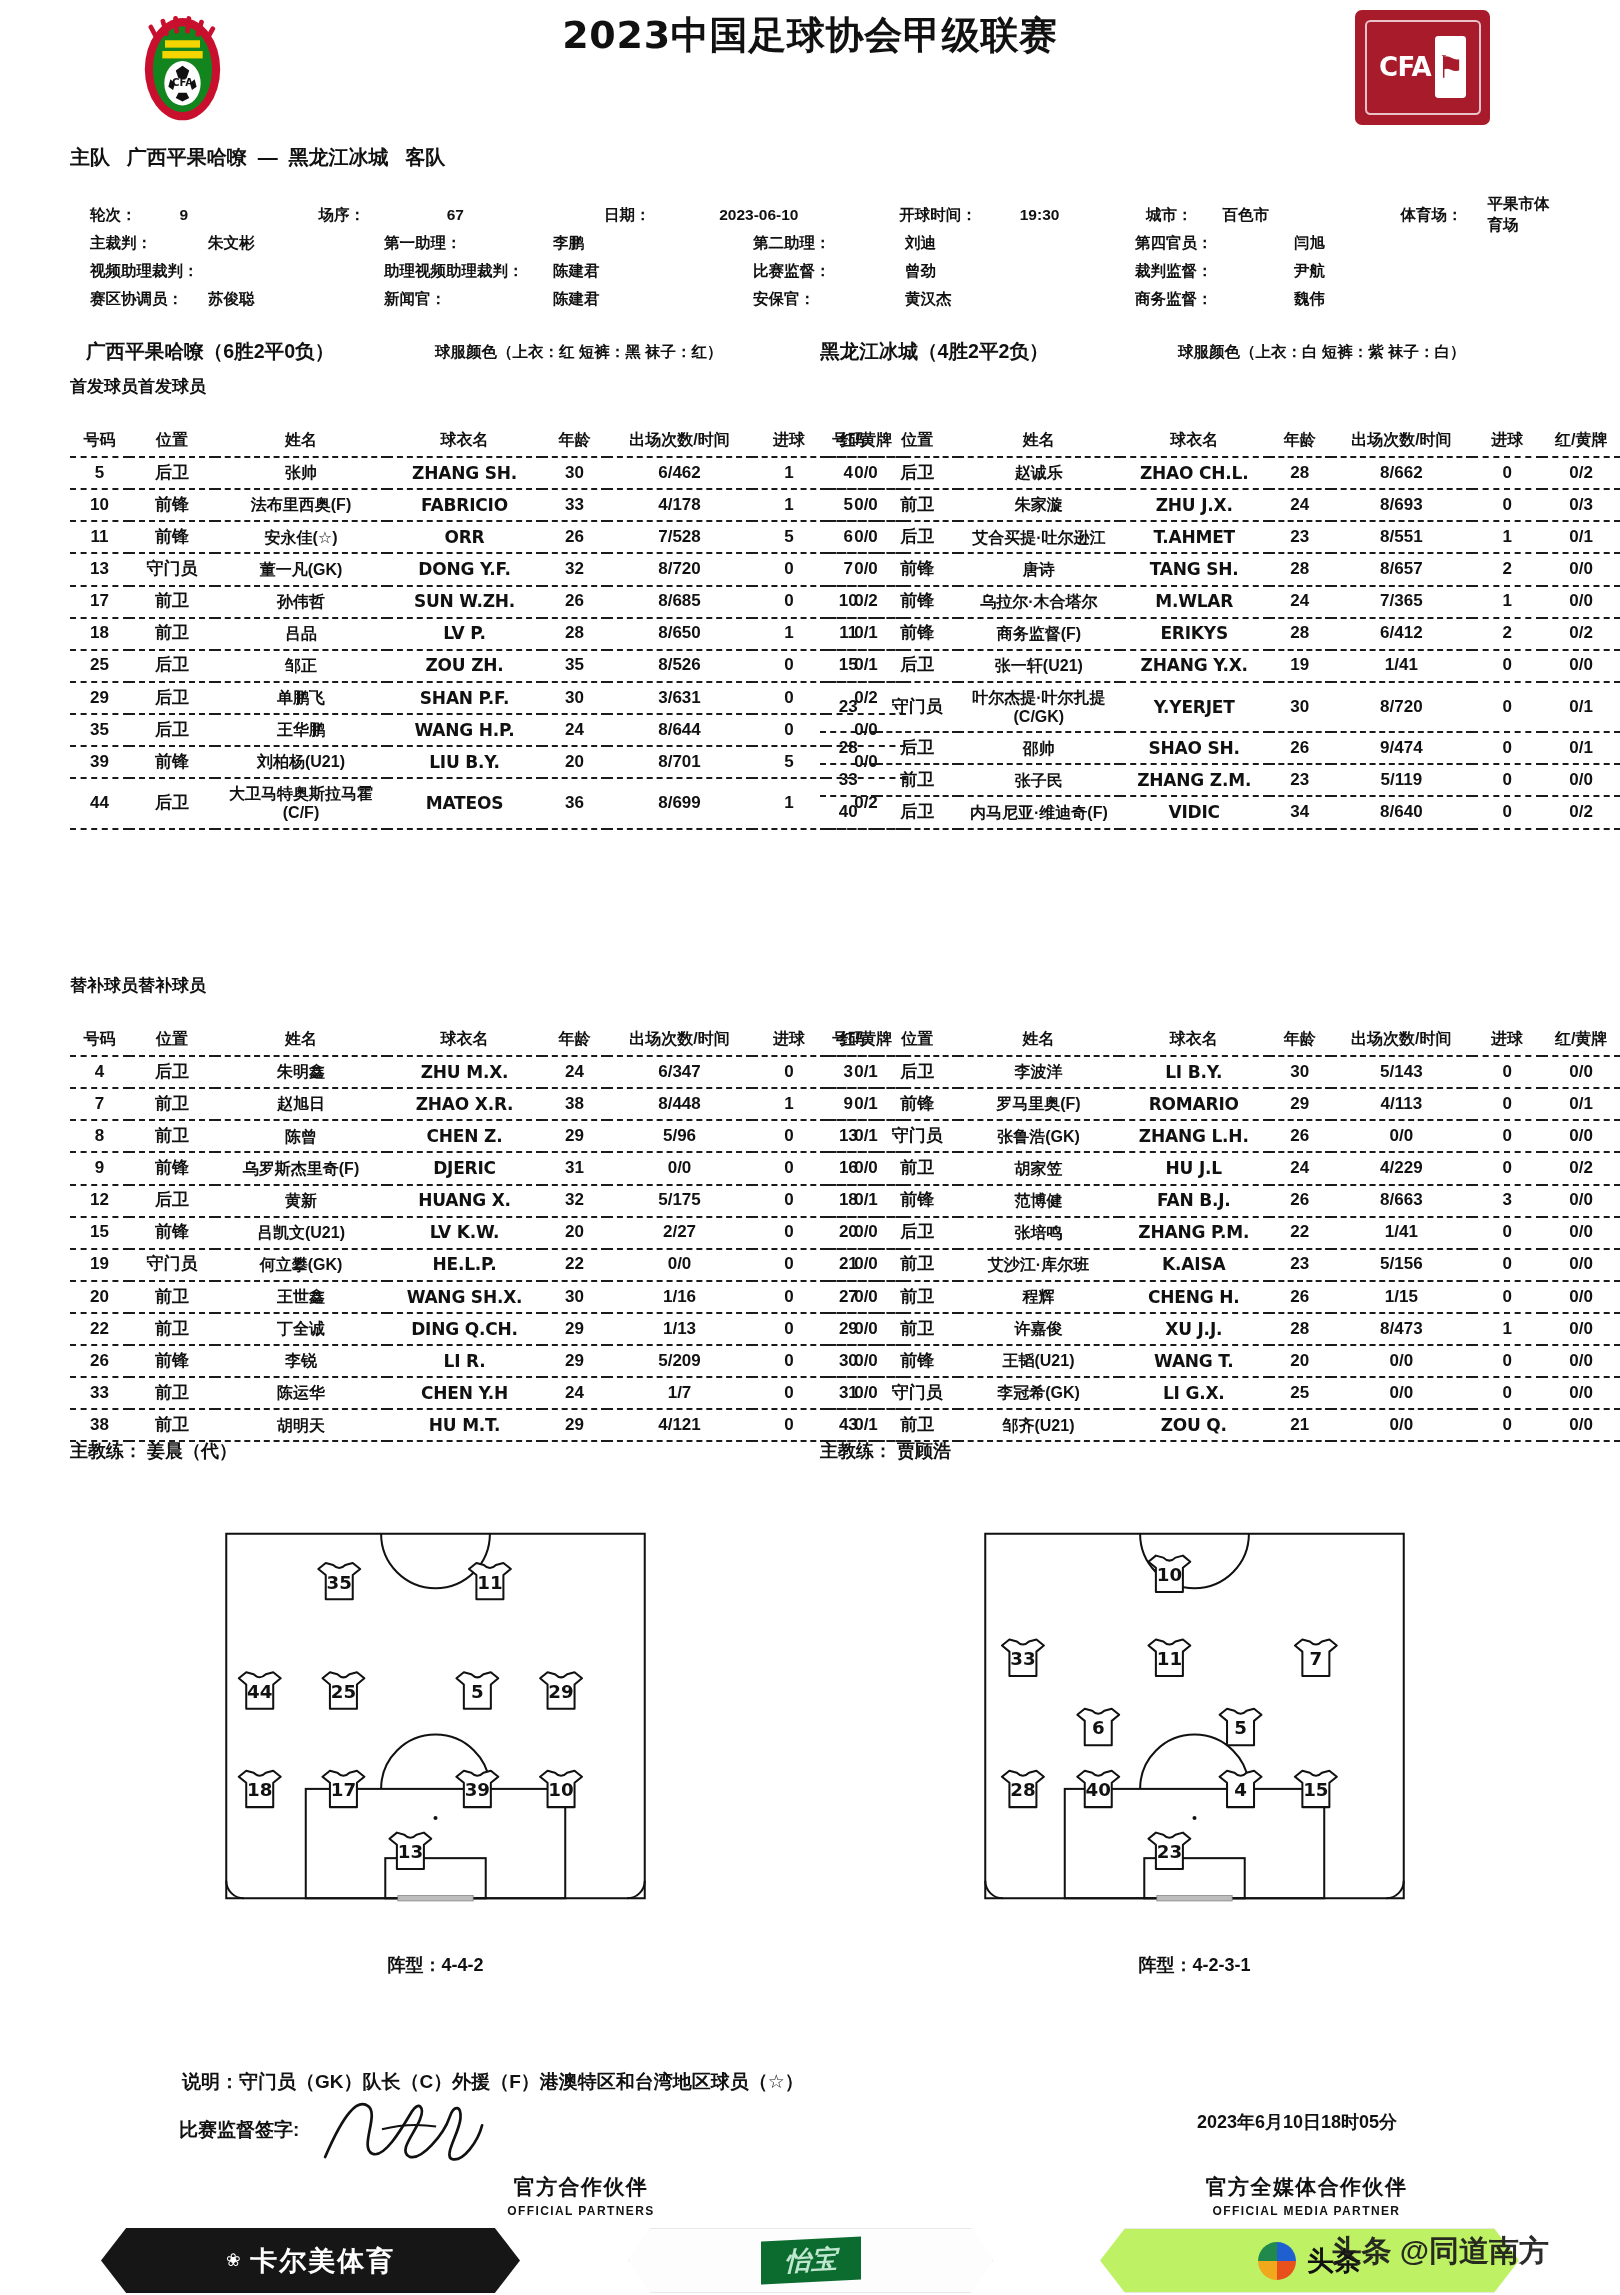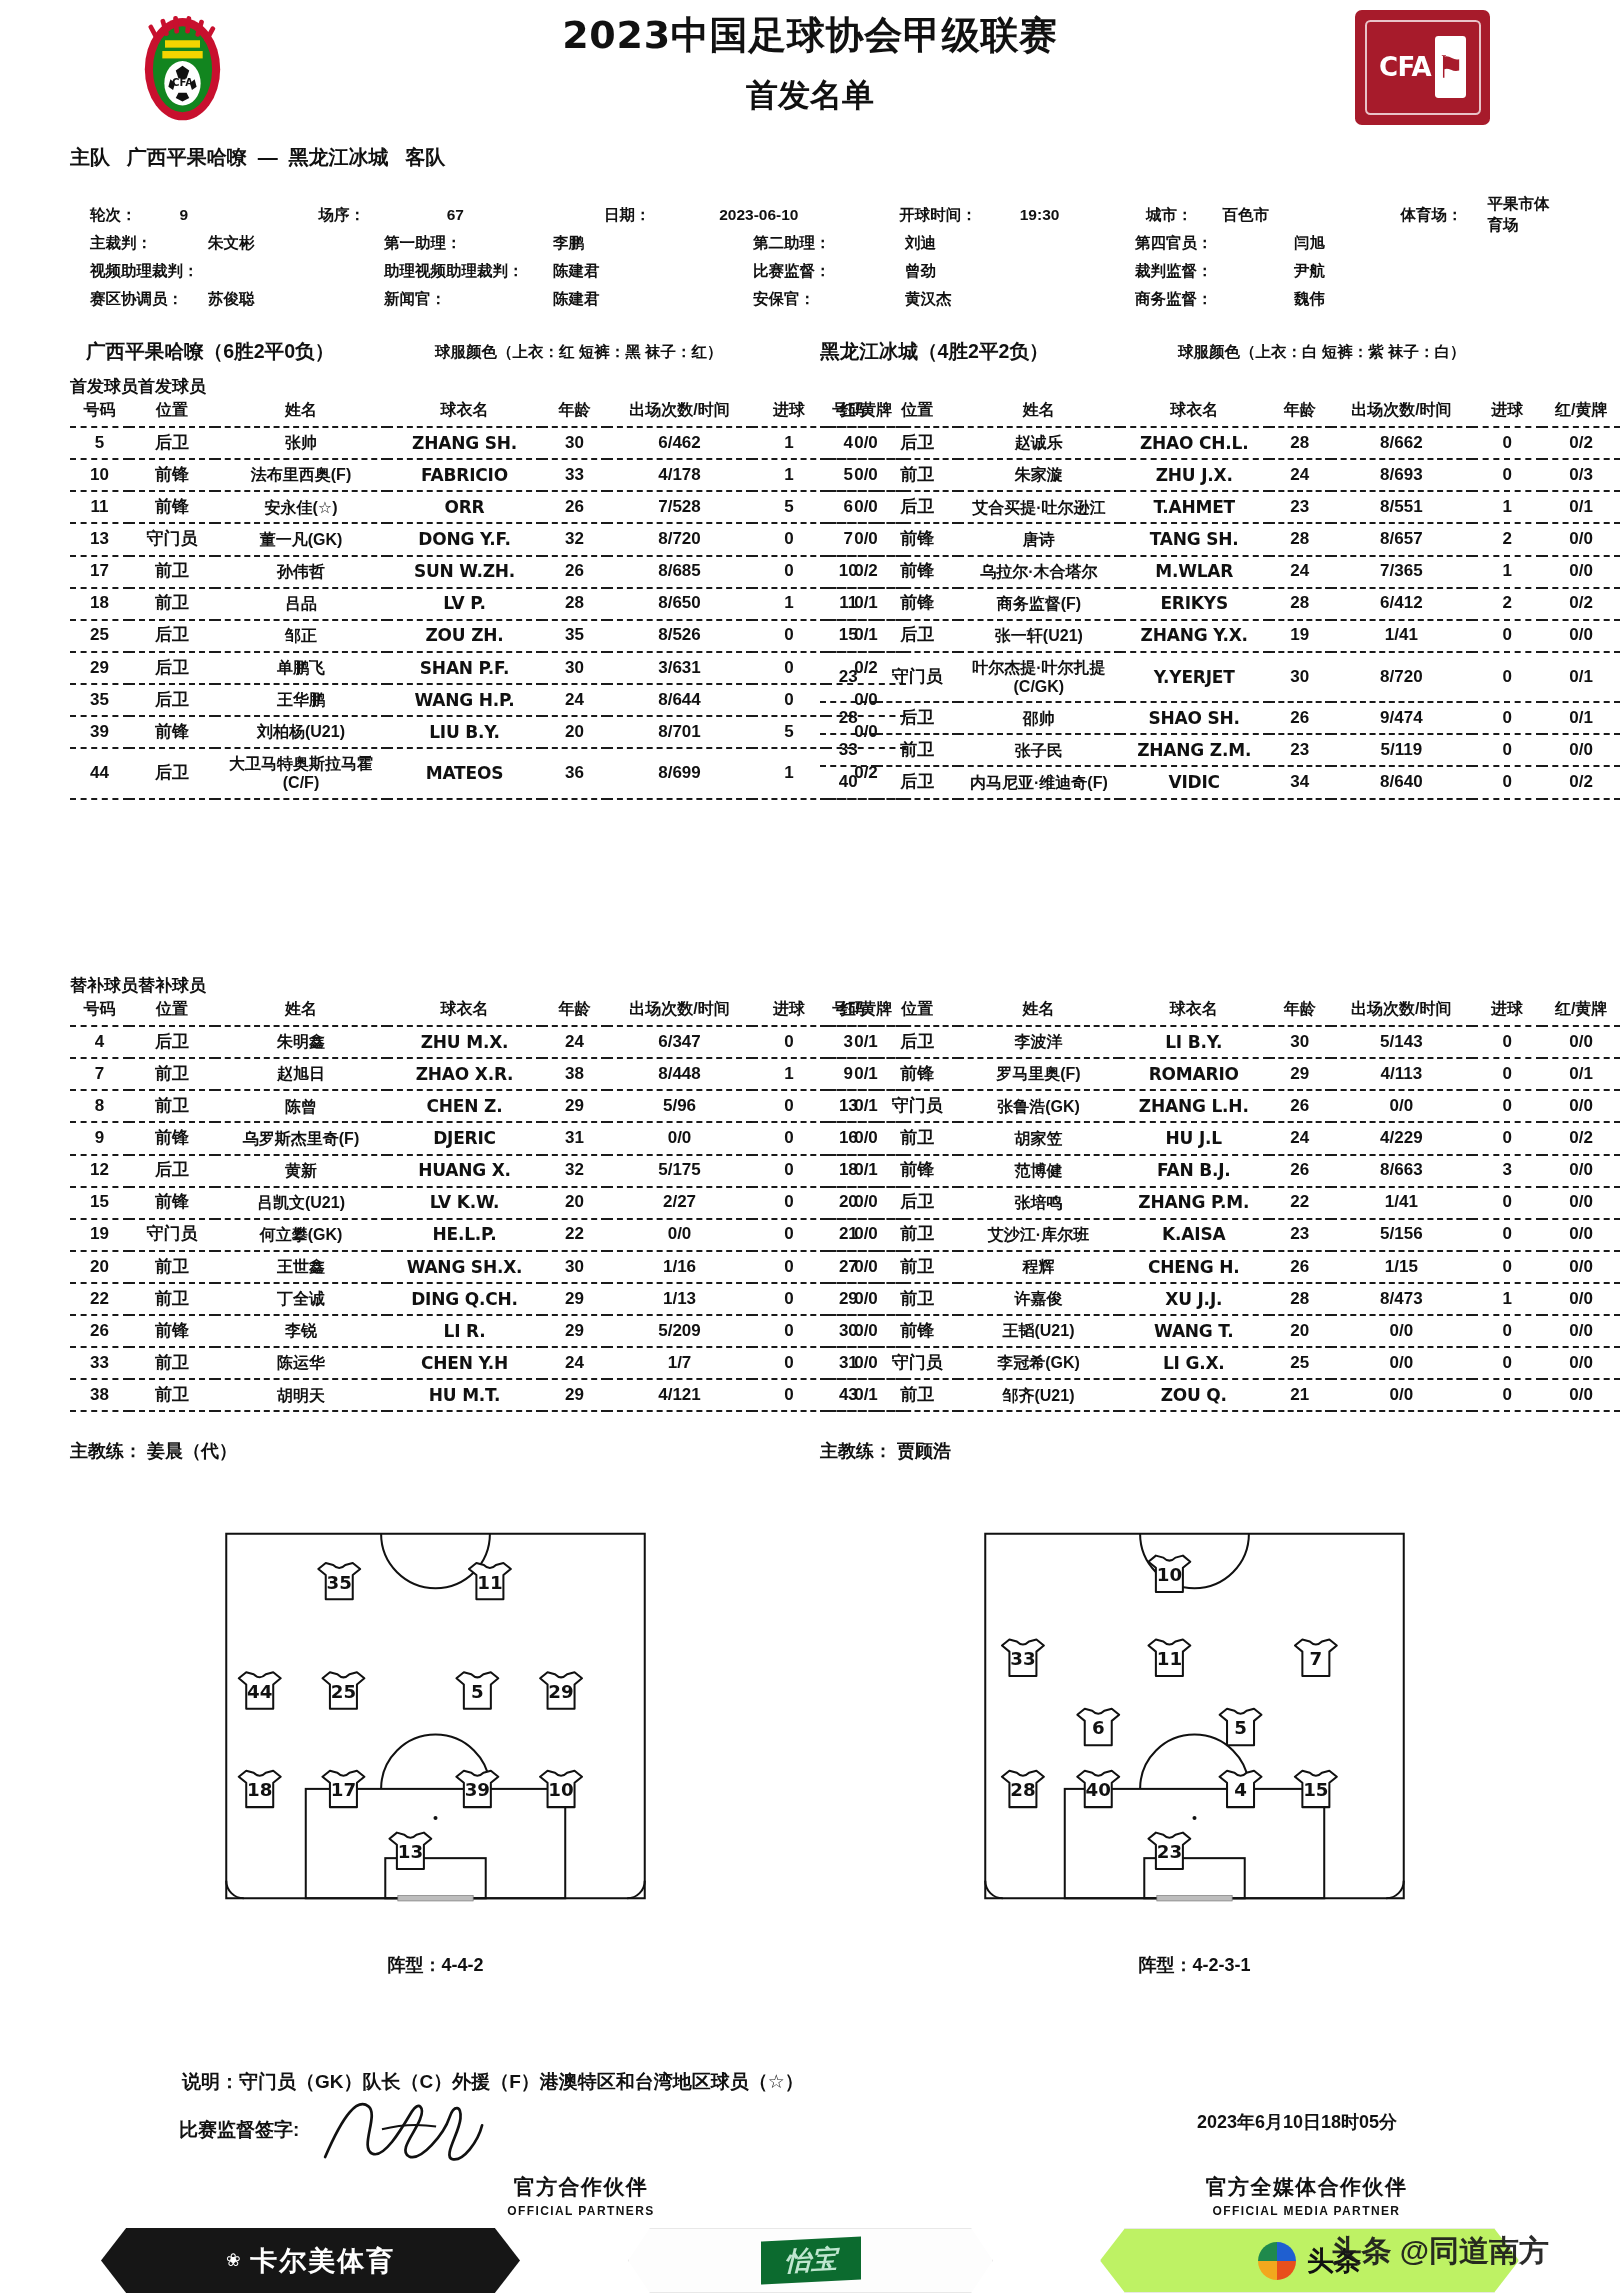--- a/index.html
+++ b/index.html
@@ -55,21 +55,21 @@
   #tn-home { left:86px; top:0; }
   #kc-home { left:435px; top:4px; }
   #tn-away { left:820px; top:0; }
   #kc-away { left:1178px; top:4px; }
 
   .section-label { position:absolute; font-size:17px; font-weight:800; }
   #sl-start { left:70px; top:375px; }
   #sl-sub   { left:70px; top:974px; }
 
   
-  .tbl { position:absolute; font-size:15.5px; }
+  .tbl { position:absolute; font-size:15.5px;margin-top:30px; }
   .tbl table { border-collapse: collapse; table-layout: fixed; }
   .tbl th {
     font-weight:800; font-size:16px; text-align:center; padding:2.7px 0 5.4px 0;
     border-bottom: 2px dashed #1a1a1a; white-space:nowrap;
   }
   .tbl td {
     text-align:center; padding:4.7px 1.4px; border-bottom:2px dashed #1a1a1a;
     font-weight:700; font-size:17px; line-height:1.22;
   }
   .tbl td.nm { font-size:16px; }
@@ -146,21 +146,20 @@
       <ellipse cx="70" cy="106" rx="27" ry="33" fill="#ffffff"></ellipse>
       <path d="M70 80 l10 7 -4 12 -12 0 -4 -12 z" fill="#111"></path>
       <path d="M52 100 l7 6 -3 10 -7 -5 z" fill="#111"></path>
       <path d="M88 100 l-7 6 3 10 7 -5 z" fill="#111"></path>
       <path d="M60 128 l10 5 10 -5 -4 -8 -12 0 z" fill="#111"></path>
       <text x="70" y="110" font-size="15" font-weight="bold" fill="#111" text-anchor="middle" font-family="DejaVu Sans, sans-serif">CFA</text>
     </svg>
 
     <div class="title-wrap">
       <div class="title-main">2023中国足球协会甲级联赛</div>
-      <div class="title-sub">首发名单</div>
     </div>
 
     <div class="cfa-badge">
       <div class="inner">
         <span class="cfa-text">CFA</span>
         <span class="flagbox">
             <span>⚑</span>
           </span>
       </div>
     </div>

